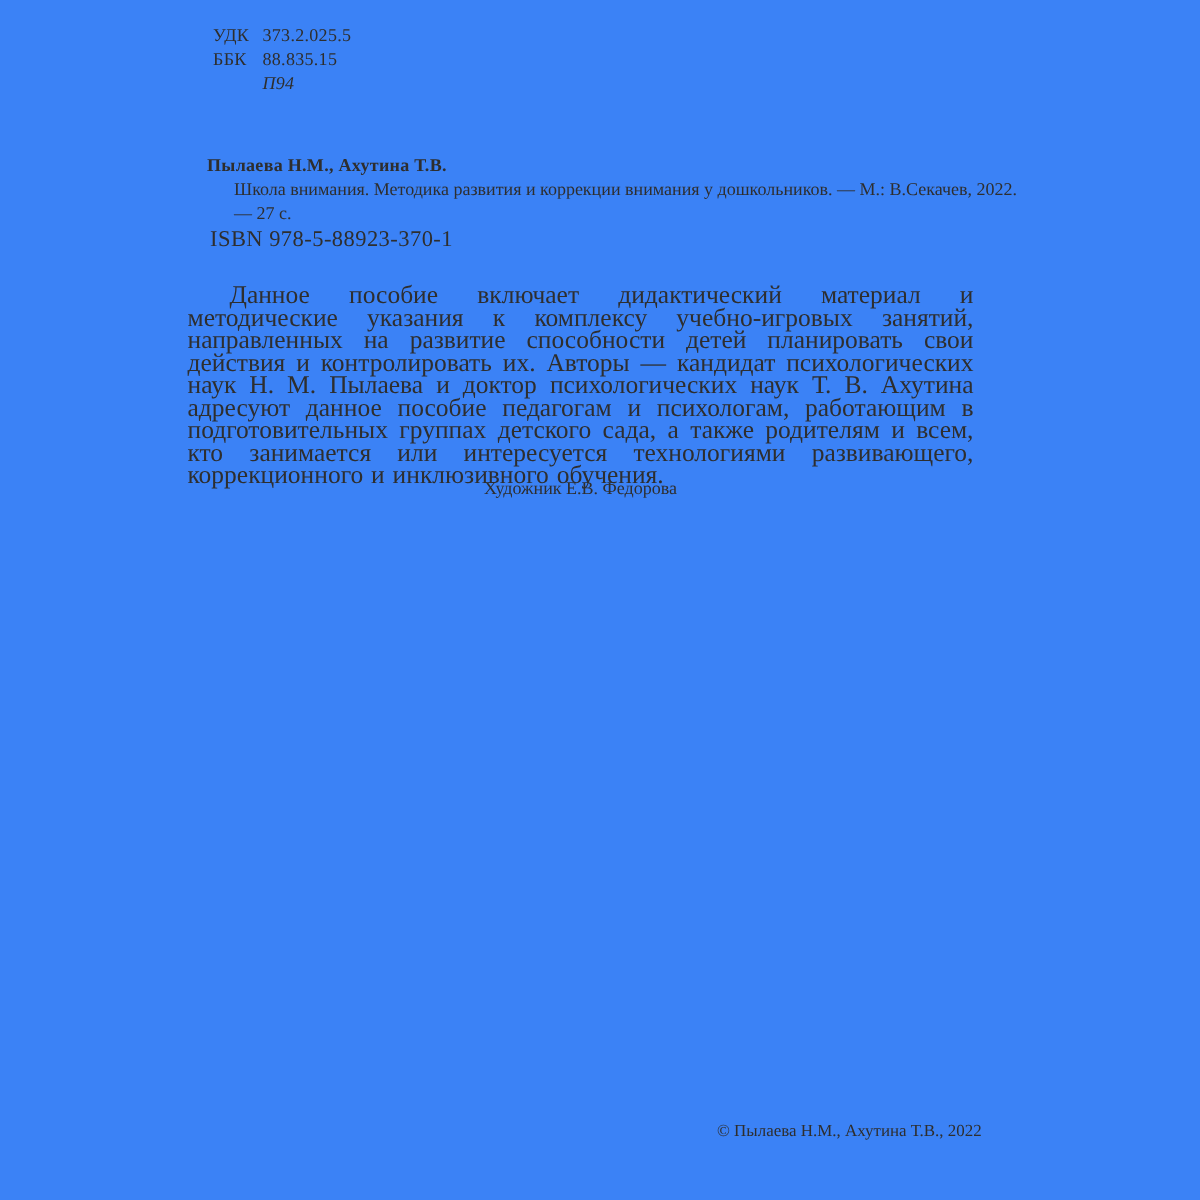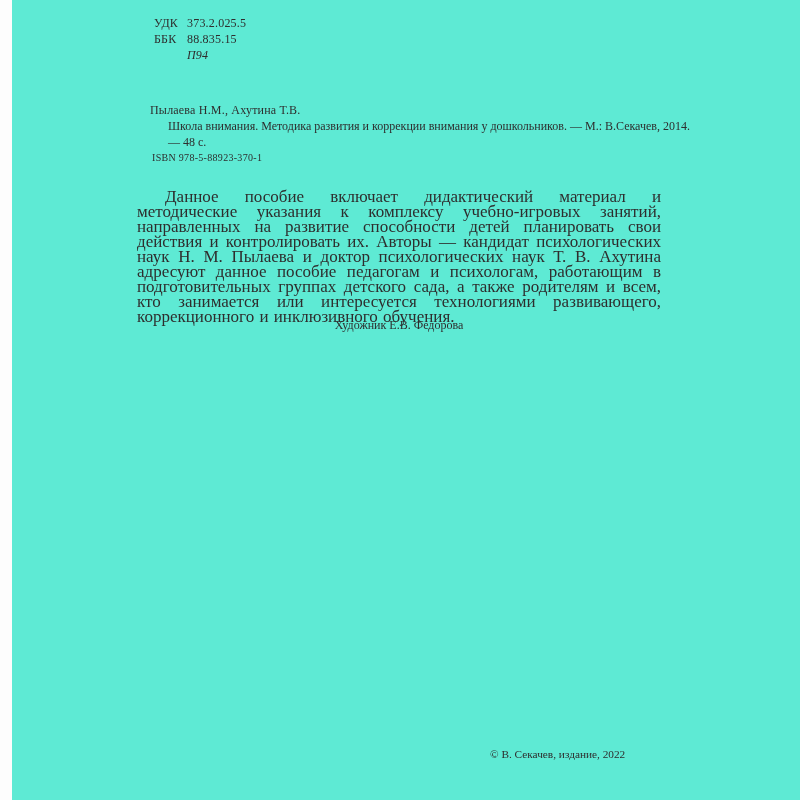--- a/index.html
+++ b/index.html
@@ -11,22 +11,21 @@
     height: 800px;
     background: #fdfdfd;
     font-family: "Liberation Serif", "DejaVu Serif", serif;
     color: #2e2e2e;
     position: relative;
     overflow: hidden;
   }
   .page {
     position: absolute;
     inset: 0;
-    background: #5eead4;
-    margin-left: 12px;
+    background: #3b82f6;
   }
   
   .biblio {
     position: absolute;
     left: 142px;
     top: 15px;
     display: grid;
     grid-template-columns: 33px auto;
     column-gap: 0;
     row-gap: 0;
@@ -38,28 +37,28 @@
   .biblio .mark { grid-column: 2; font-style: italic; }
   
   .citation {
     position: absolute;
     left: 138px;
     top: 102px;
     width: 540px;
     font-size: 12px;
     line-height: 16px;
   }
-  .citation .authors { font-weight: normal; letter-spacing: 0.2px; }
+  .citation .authors { font-weight: bold; letter-spacing: 0.2px; }
   .citation .descr { padding-left: 18px; }
   
   .isbn {
     position: absolute;
     left: 140px;
     top: 152px;
-    font-size: 10px;
+    font-size: 15px;
     letter-spacing: 0.3px;
   }
   
   .annotation {
     position: absolute;
     left: 125px;
     top: 189px;
     width: 524px;
     font-size: 17px;
     line-height: 15px;
@@ -97,28 +96,28 @@
   <div class="biblio">
     <span class="cell">УДК</span>
     <span class="cell">373.2.025.5</span>
     <span class="cell">ББК</span>
     <span class="cell">88.835.15</span>
     <span class="cell mark">П94</span>
   </div>
 
   <div class="citation">
     <div class="authors">Пылаева Н.М., Ахутина Т.В.</div>
-    <div class="descr">Школа внимания. Методика развития и коррекции внимания у дошкольников. — М.: В.Секачев, 2014. — 48 с.</div>
+    <div class="descr">Школа внимания. Методика развития и коррекции внимания у дошкольников. — М.: В.Секачев, 2022. — 27 с.</div>
   </div>
 
   <div class="isbn">ISBN 978-5-88923-370-1</div>
 
   <div class="annotation">
     <p>Данное пособие включает дидактический материал и методические указания к комплексу учебно-игровых занятий, направленных на развитие способности детей планировать свои действия и контролировать их. Авторы — кандидат психологических наук Н. М. Пылаева и доктор психологических наук Т. В. Ахутина адресуют данное пособие педагогам и психологам, работающим в подготовительных группах детского сада, а также родителям и всем, кто занимается или интересуется технологиями развивающего, коррекционного и инклюзивного обучения.</p>
   </div>
 
   <div class="artist">Художник Е.В. Федорова</div>
 
   <div class="copyright">
-    <div>© В. Секачев, издание, 2022</div>
+    <div>© Пылаева Н.М., Ахутина Т.В., 2022</div>
   </div>
 
 </div>
 
 </body></html>

